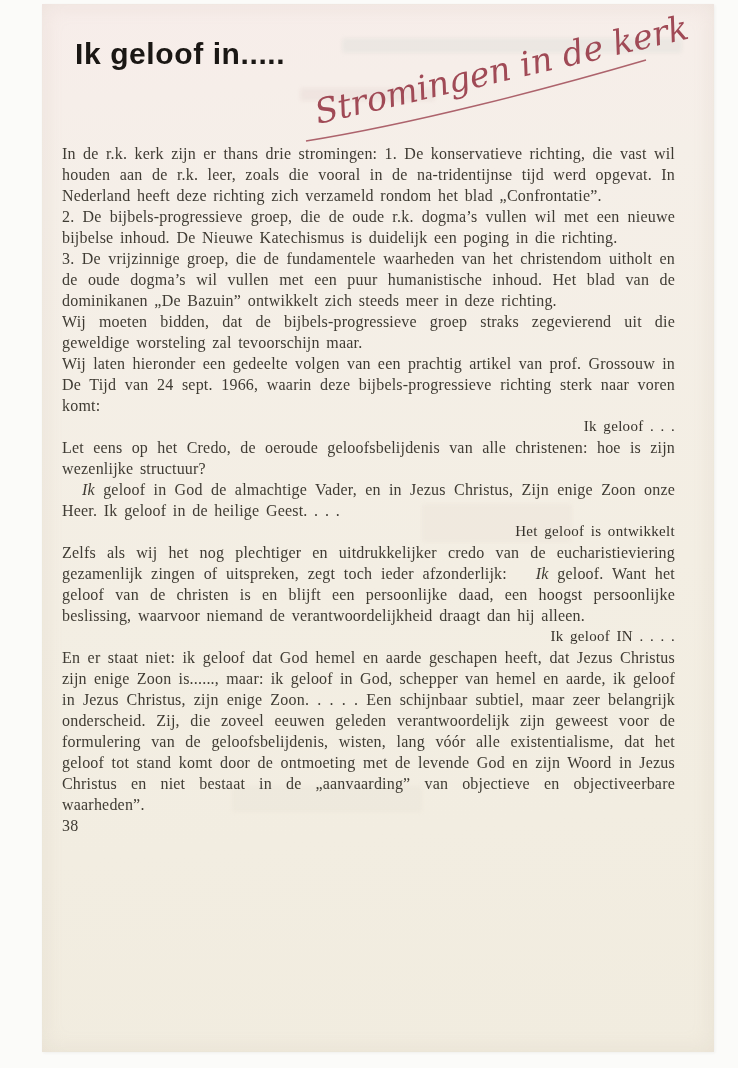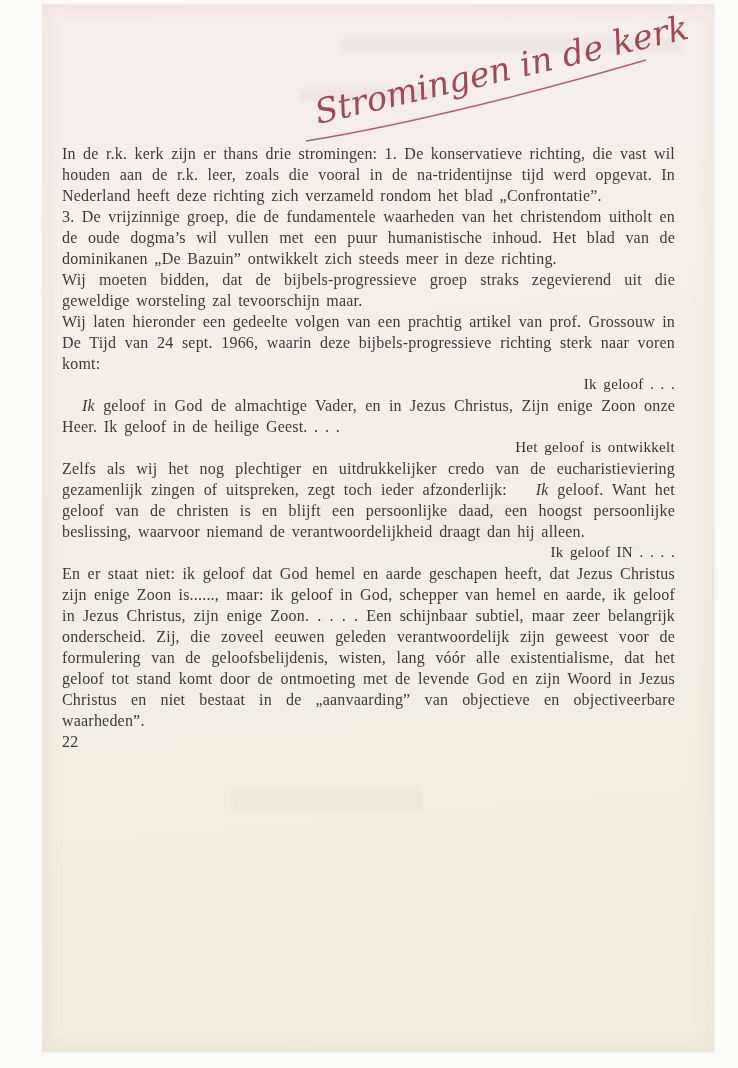--- a/index.html
+++ b/index.html
@@ -46,41 +46,44 @@
 <body>
 
 <div class="scan">
   <div class="page">
 
     <div class="ghost g1"></div>
     <div class="ghost g2"></div>
     <div class="ghost g3"></div>
     <div class="ghost g4"></div>
 
+    <h1 class="title">Ik geloof in.....</h1>
 
     <svg class="annotation" viewBox="0 0 462 150">
       <path d="M14,137 C120,120 255,85 354,56"></path>
       <text x="26" y="120" font-size="34" textLength="382" lengthAdjust="spacingAndGlyphs" transform="rotate(-13 26 120)">Stromingen in de kerk</text>
     </svg>
 
     <div class="textcol">
       <p>In de r.k. kerk zijn er thans drie stromingen: 1. De konservatieve richting, die vast wil houden aan de r.k. leer, zoals die vooral in de na-tridentijnse tijd werd opgevat. In Nederland heeft deze richting zich verzameld rondom het blad „Confrontatie”.</p>
+      <p>2.  De bijbels-progressieve groep, die de oude r.k. dogma’s vullen wil met een nieuwe bijbelse inhoud. De Nieuwe Katechismus is duidelijk een poging in die richting.</p>
       <p>3.  De vrijzinnige groep, die de fundamentele waarheden van het christendom uitholt en de oude dogma’s wil vullen met een puur humanistische inhoud. Het blad van de dominikanen „De Bazuin” ontwikkelt zich steeds meer in deze richting.</p>
       <p>Wij moeten bidden, dat de bijbels-progressieve groep straks zegevierend uit die geweldige worsteling zal tevoorschijn maar.</p>
       <p>Wij laten hieronder een gedeelte volgen van een prachtig artikel van prof. Grossouw in De Tijd van 24 sept. 1966, waarin deze bijbels-progressieve richting sterk naar voren komt:</p>
 
       <p class="heading">Ik geloof . . .</p>
 
+      <p>Let eens op het Credo, de oeroude geloofsbelijdenis van alle christenen: hoe is zijn wezenlijke structuur?</p>
       <p><span class="it">Ik</span><span> geloof in God de almachtige Vader, en in Jezus Christus, Zijn enige Zoon onze Heer. Ik geloof in de heilige Geest. . . .</span></p>
 
       <p class="heading">Het geloof is ontwikkelt</p>
 
       <p><span>Zelfs als wij het nog plechtiger en uitdrukkelijker credo van de eucharistieviering gezamenlijk zingen of uitspreken, zegt toch ieder afzonderlijk: </span><span class="it">Ik</span><span> geloof. Want het geloof van de christen is en blijft een persoonlijke daad, een hoogst persoonlijke beslissing, waarvoor niemand de verantwoordelijkheid draagt dan hij alleen.</span></p>
 
       <p class="heading">Ik geloof IN . . . .</p>
 
       <p>En er staat niet: ik geloof dat God hemel en aarde geschapen heeft, dat Jezus Christus zijn enige Zoon is......, maar: ik geloof in God, schepper van hemel en aarde, ik geloof in Jezus Christus, zijn enige Zoon. . . . . Een schijnbaar subtiel, maar zeer belangrijk onderscheid. Zij, die zoveel eeuwen geleden verantwoordelijk zijn geweest voor de formulering van de geloofsbelijdenis, wisten, lang vóór alle existentialisme, dat het geloof tot stand komt door de ontmoeting met de levende God en zijn Woord in Jezus Christus en niet bestaat in de „aanvaarding” van objectieve en objectiveerbare waarheden”.</p>
 
-      <p class="pagenum">22</p>
+      <p class="pagenum">38</p>
     </div>
 
   </div>
 </div>
 
 </body></html>

